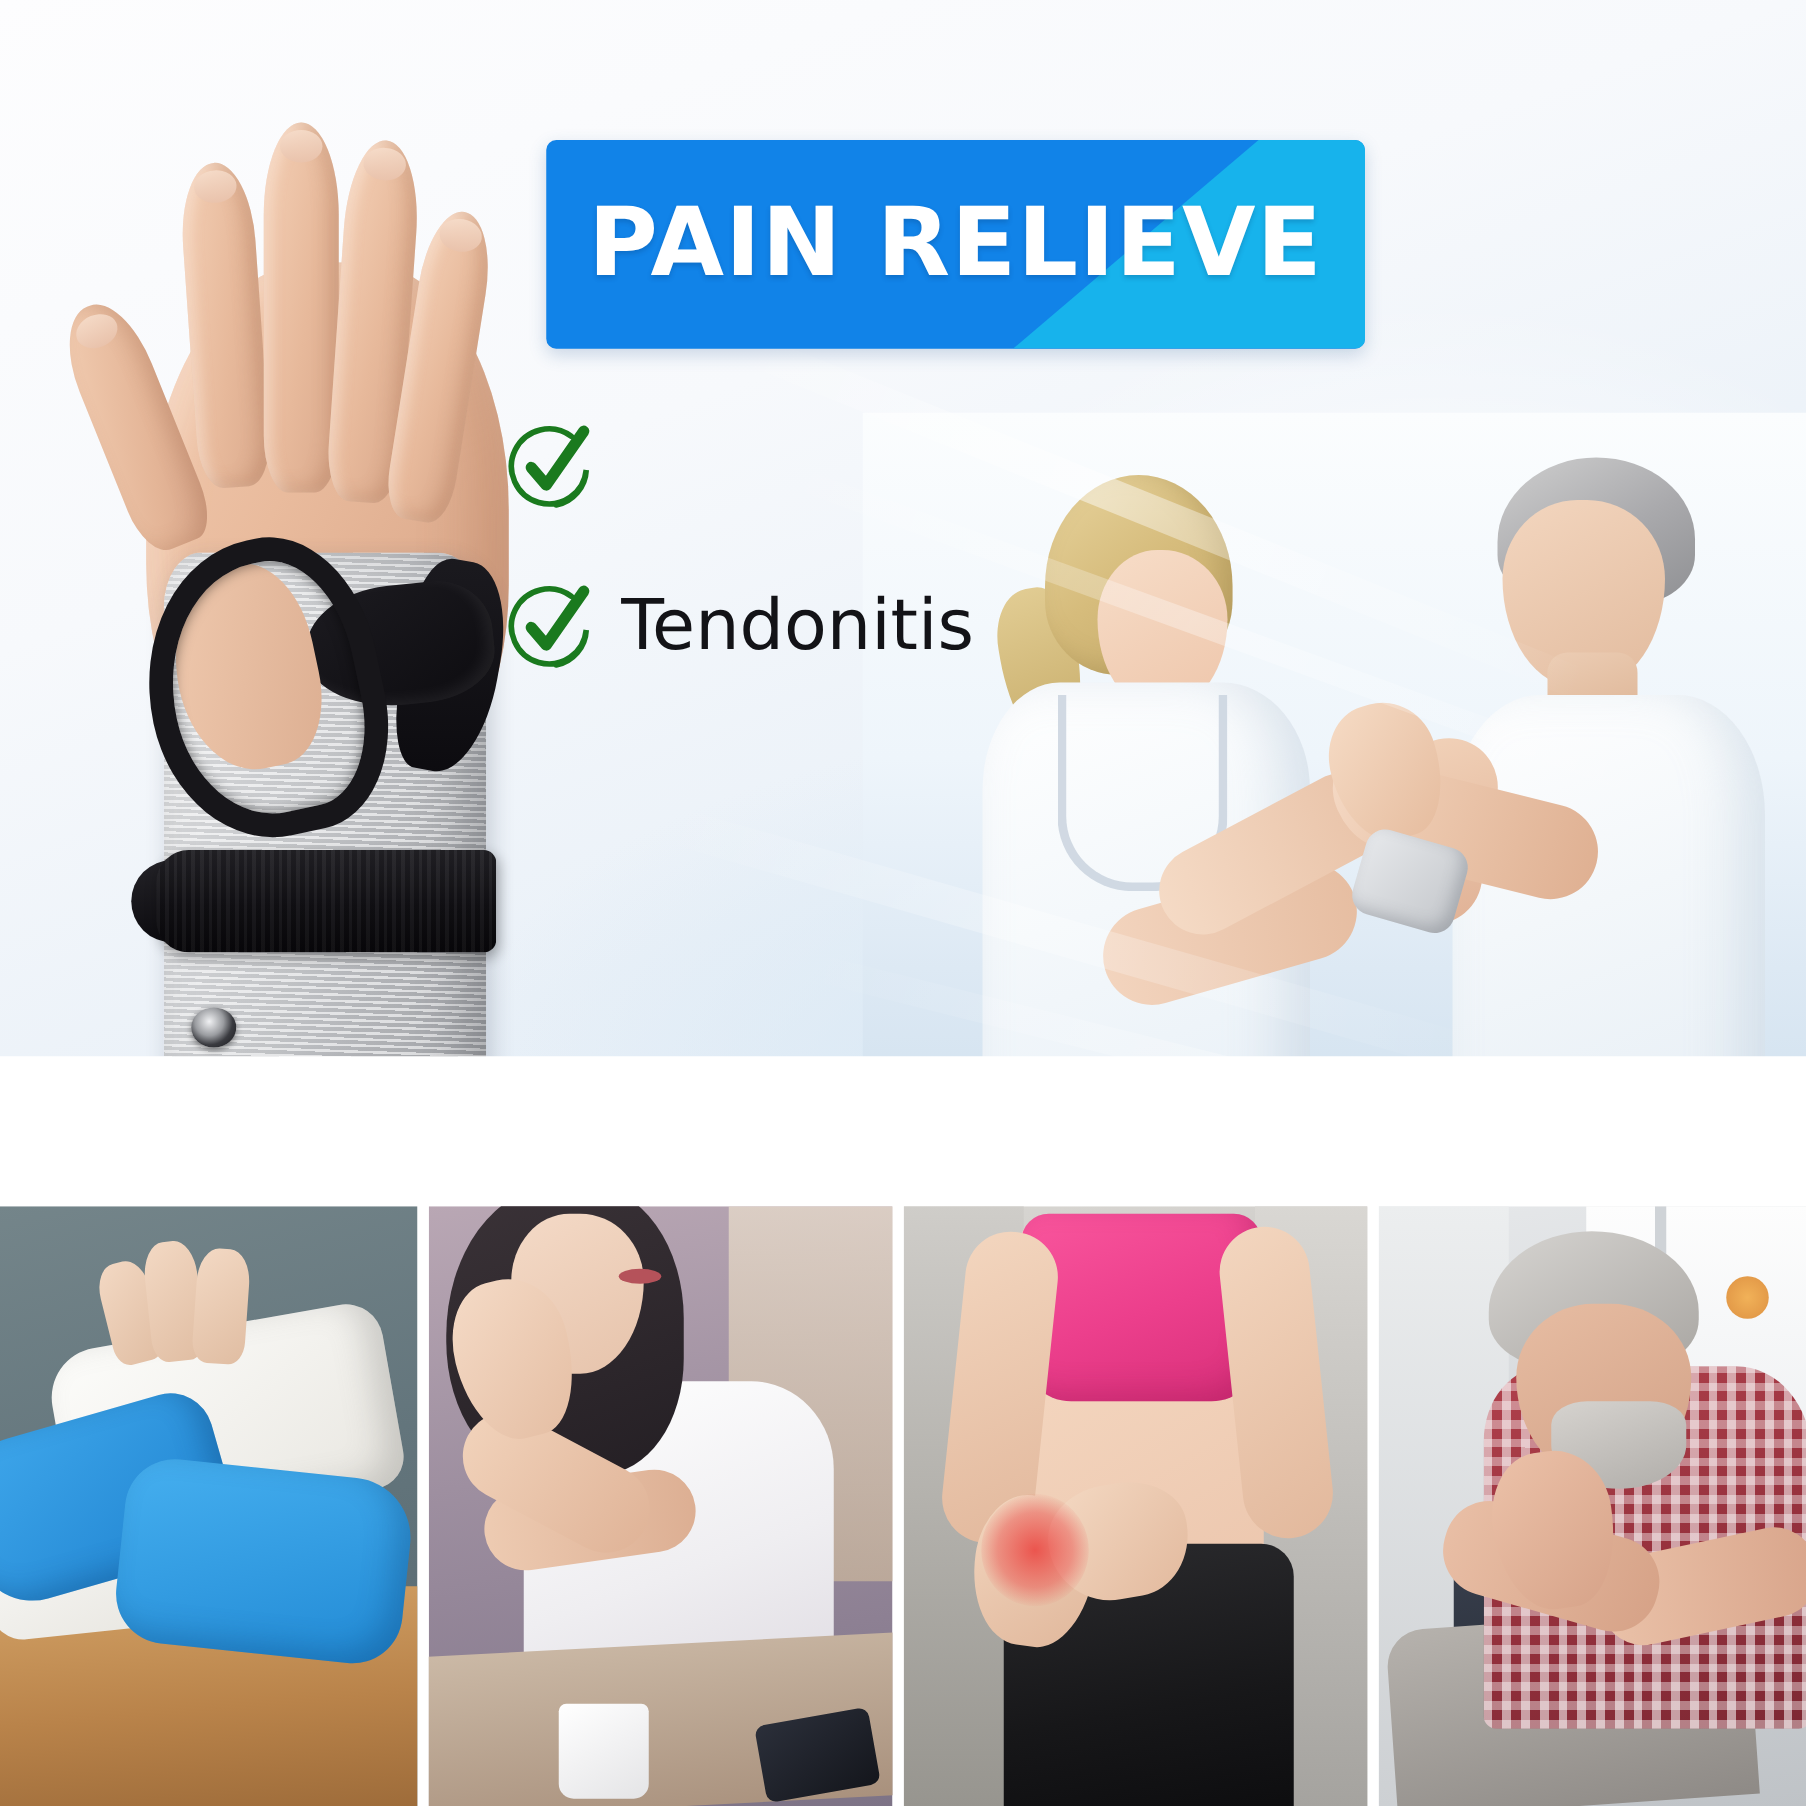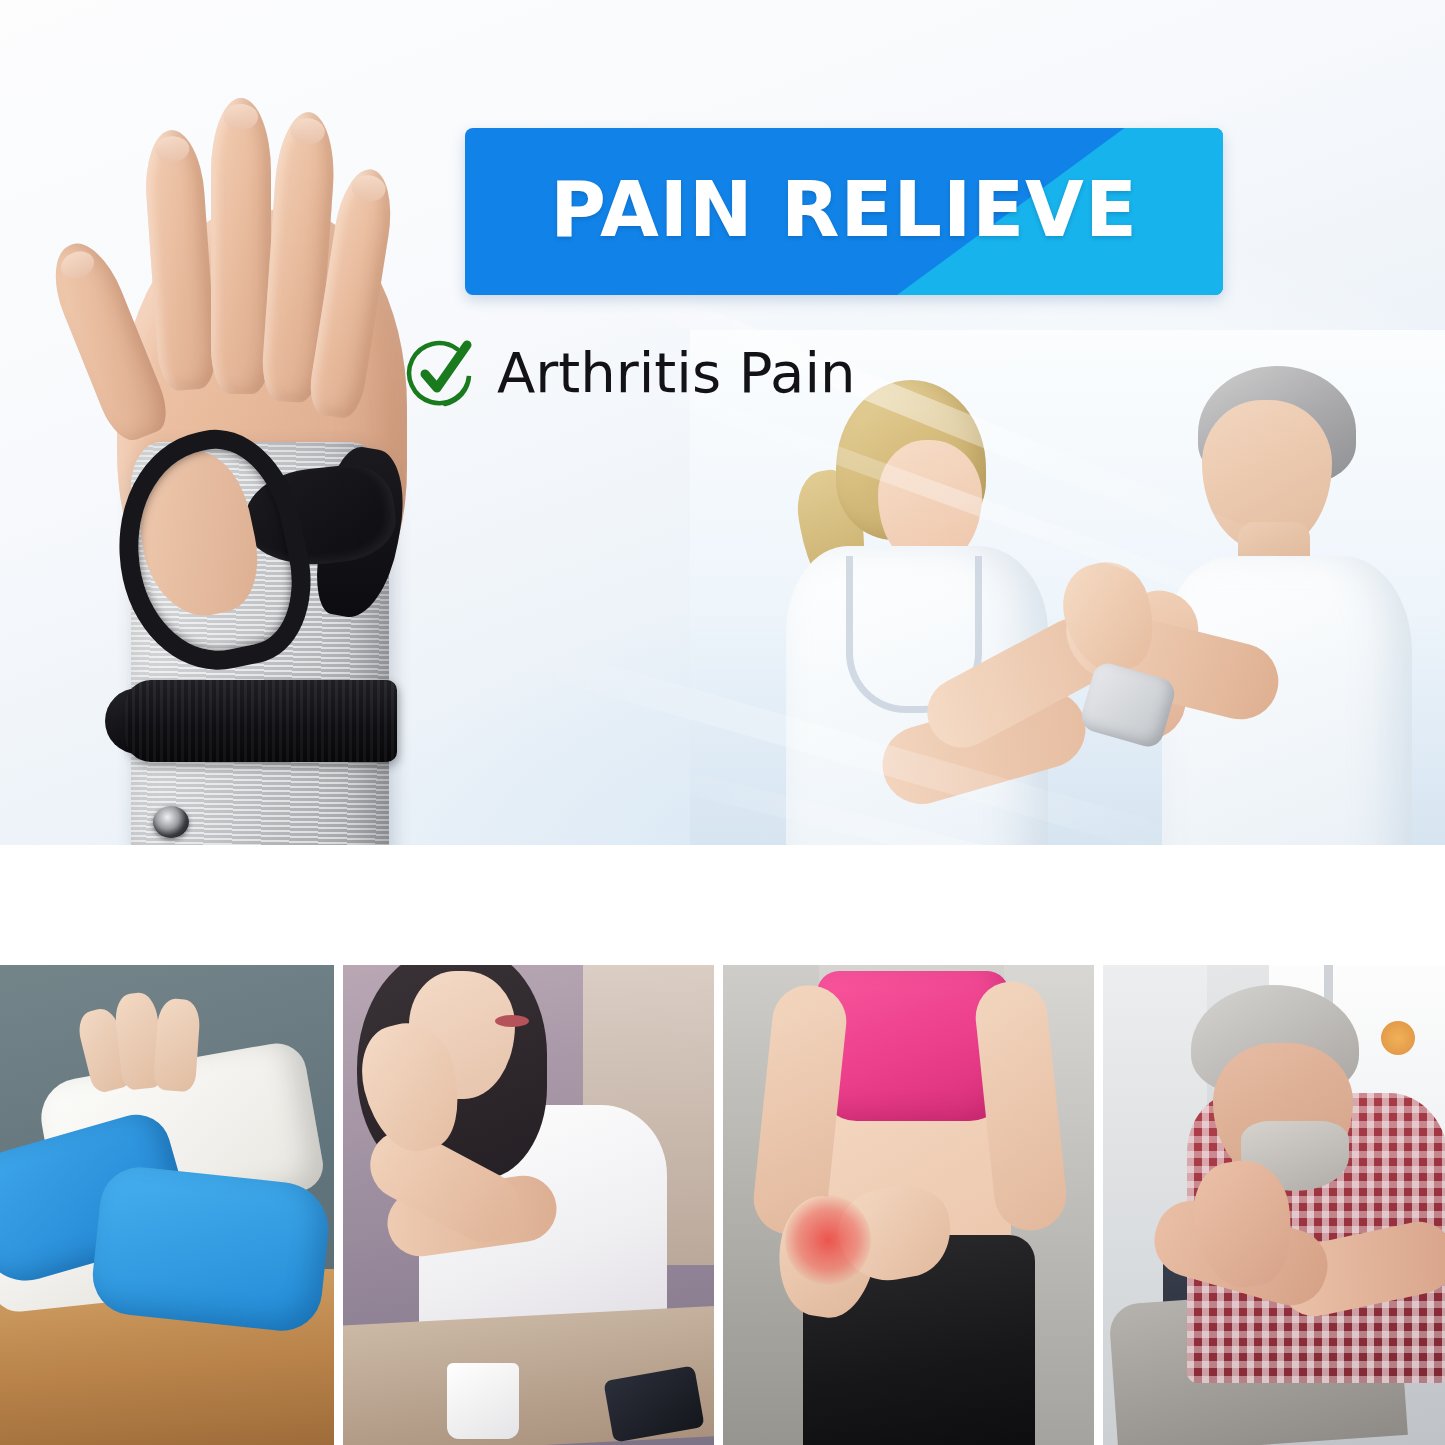--- a/index.html
+++ b/index.html
@@ -216,25 +216,24 @@
     background:linear-gradient(120deg,#e7e9ec,#c3c6ca);border-radius:16px;transform:rotate(16deg);
     box-shadow:inset -6px -4px 12px rgba(90,95,105,.3);
   }
   .pat-pants{
     position:absolute;left:118px;top:540px;width:230px;height:90px;
     background:linear-gradient(160deg,#6c7687,#4d5666);border-radius:18px 18px 0 0;
   }
 
   
   .banner{
-    position:absolute;left:437px;top:128px;width:758px;height:167px;
+    position:absolute;left:437px;top:112px;width:655px;height:167px;
     border-radius:8px;overflow:hidden;
     background:#1183e8;
     box-shadow:0 5px 14px rgba(40,90,150,.22);
-    margin-left:28px;
   }
   .banner-light{
     position:absolute;inset:0;background:#17b3ec;
     clip-path:polygon(100% 0, 100% 100%, 57% 100%, 87% 0);
   }
   .banner-text{
     position:absolute;inset:0;display:flex;align-items:center;justify-content:center;
     color:#ffffff;font-weight:bold;font-size:76px;letter-spacing:1px;
     font-family:"DejaVu Sans",sans-serif;
     text-shadow:0 2px 4px rgba(0,40,90,.22);
@@ -394,25 +393,33 @@
 
     <div class="features">
 
       <div class="feature">
         <span class="check-ico">
           <svg viewBox="0 0 74 74" width="74" height="74">
             <path d="M52 13 A30 30 0 1 0 64 40 A30 30 0 0 1 40 68" fill="none" stroke="#1a7a1e" stroke-width="4.5" stroke-linecap="round"></path>
             <path d="M20 38 L32 52 L62 9" fill="none" stroke="#1a7a1e" stroke-width="9" stroke-linecap="round" stroke-linejoin="round"></path>
           </svg>
         </span>
-        <span class="feat-label">Arthritis Pain</span>
-      </div>
-
-
-
+      </div>
+
+
+
+      <div class="feature">
+        <span class="check-ico">
+          <svg viewBox="0 0 74 74" width="74" height="74">
+            <path d="M52 13 A30 30 0 1 0 64 40 A30 30 0 0 1 40 68" fill="none" stroke="#1a7a1e" stroke-width="4.5" stroke-linecap="round"></path>
+            <path d="M20 38 L32 52 L62 9" fill="none" stroke="#1a7a1e" stroke-width="9" stroke-linecap="round" stroke-linejoin="round"></path>
+          </svg>
+        </span>
+        <span class="feat-label">Tendonitis</span>
+      </div>
 
     </div>
 
     <div class="hero-curve"></div>
   </div>
 
   <div class="strip">
 
     <div class="panel p1">
       <div class="p1bg"></div>

